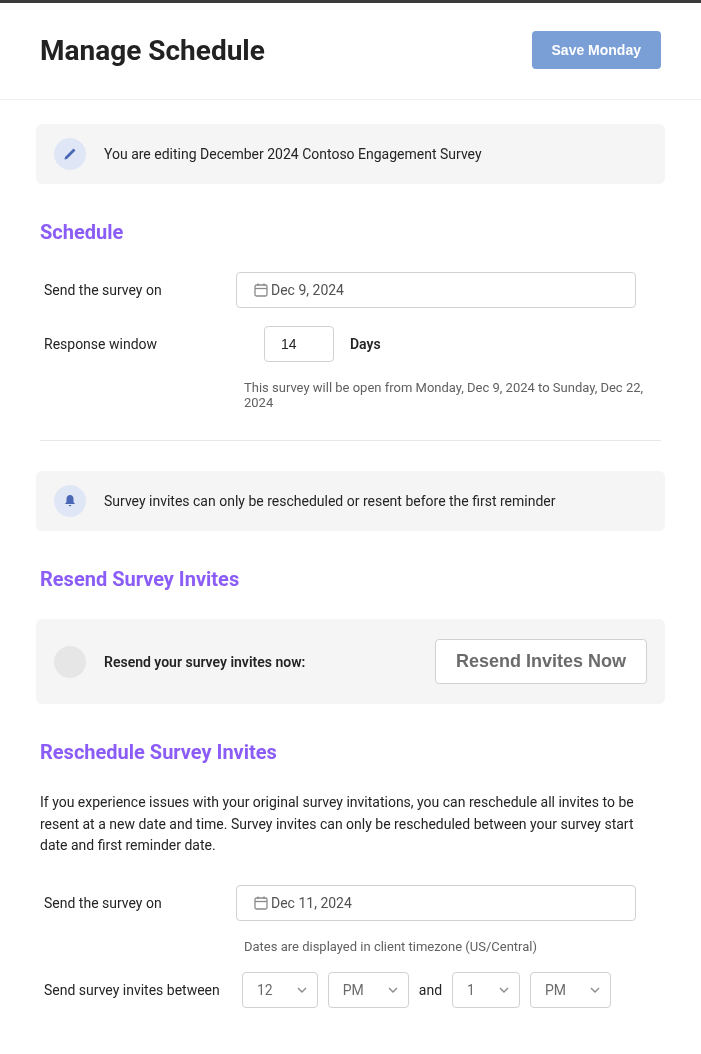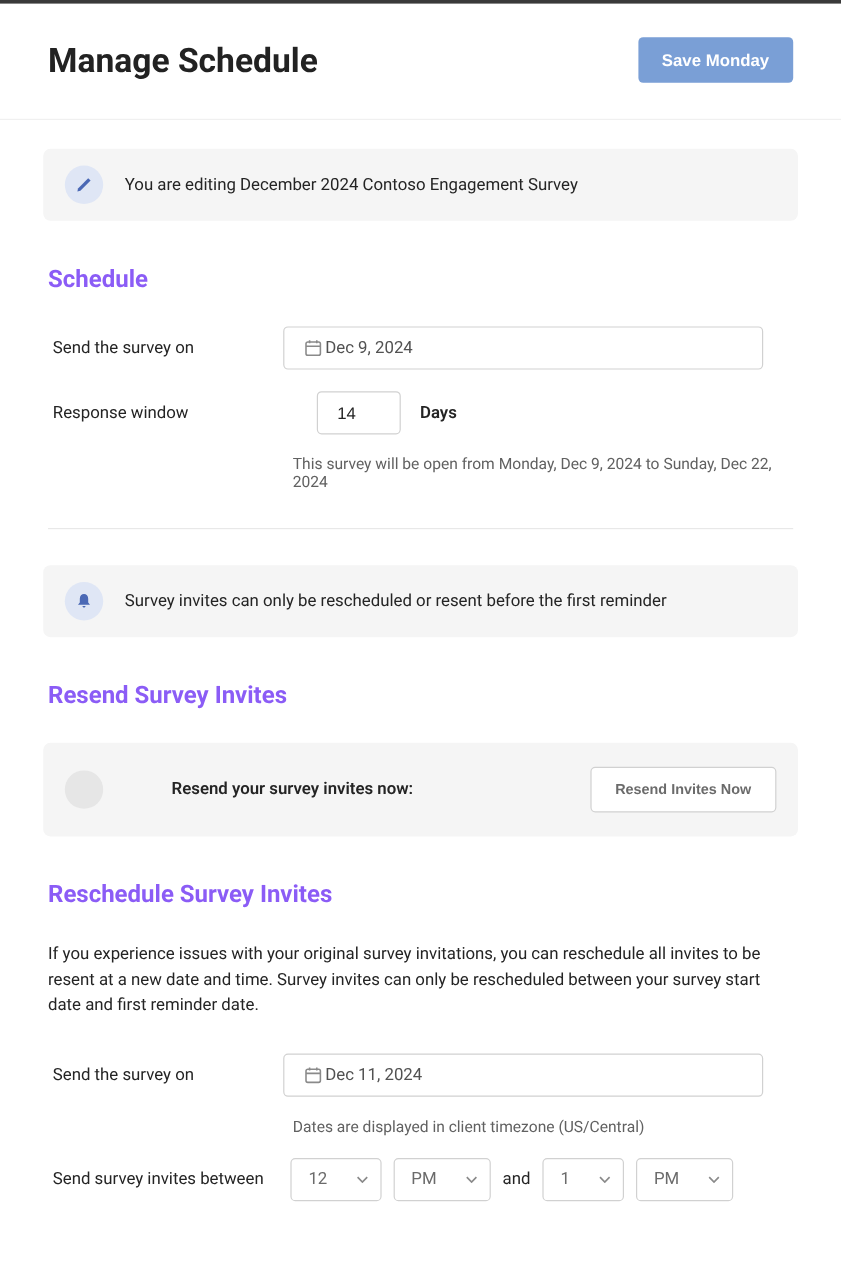--- a/index.html
+++ b/index.html
@@ -149,28 +149,27 @@
       width: 32px;
       height: 32px;
       border-radius: 50%;
       background: #e6e6e6;
       flex-shrink: 0;
     }
     .resend-card .txt {
       font-size: 14px;
       font-weight: 600;
       flex: 1;
-      margin-left: 39px;
     }
     .btn-secondary {
       background: #fff;
       color: #6b6b6b;
       border: 1px solid #d1d1d1;
       padding: 11px 20px;
-      font-size: 12px;
+      font-size: 18px;
       font-weight: 600;
       border-radius: 4px;
       cursor: pointer;
     }
     .paragraph {
       font-size: 14px;
       color: #242424;
       line-height: 1.55;
       padding: 0 4px;
       margin-bottom: 28px;

